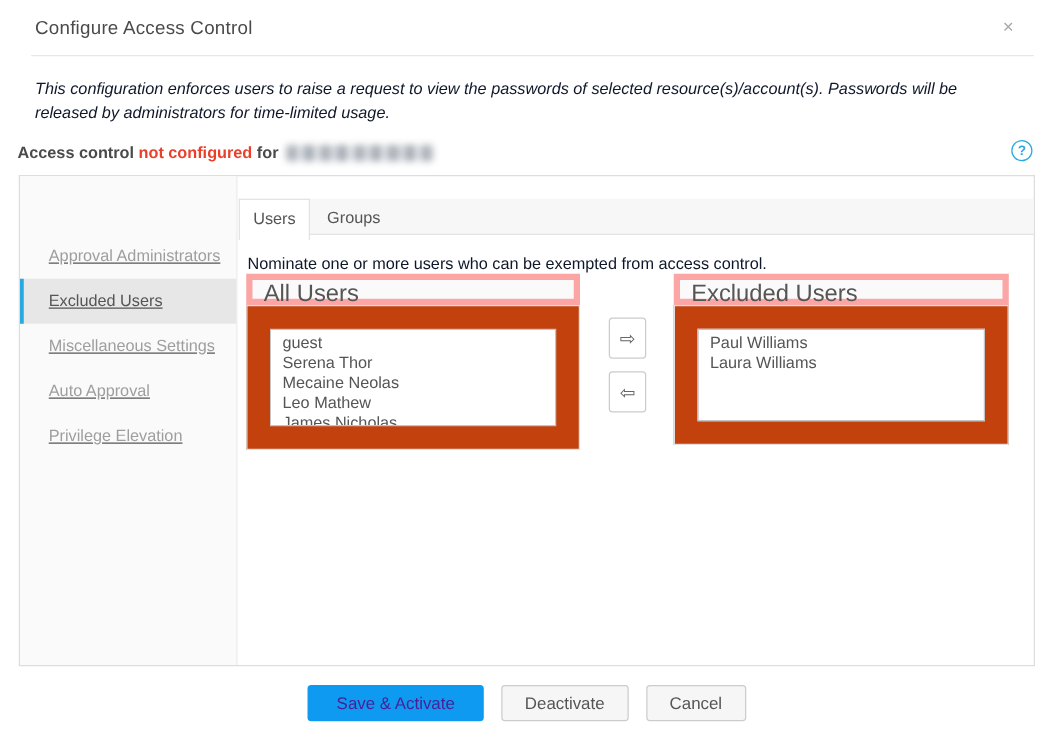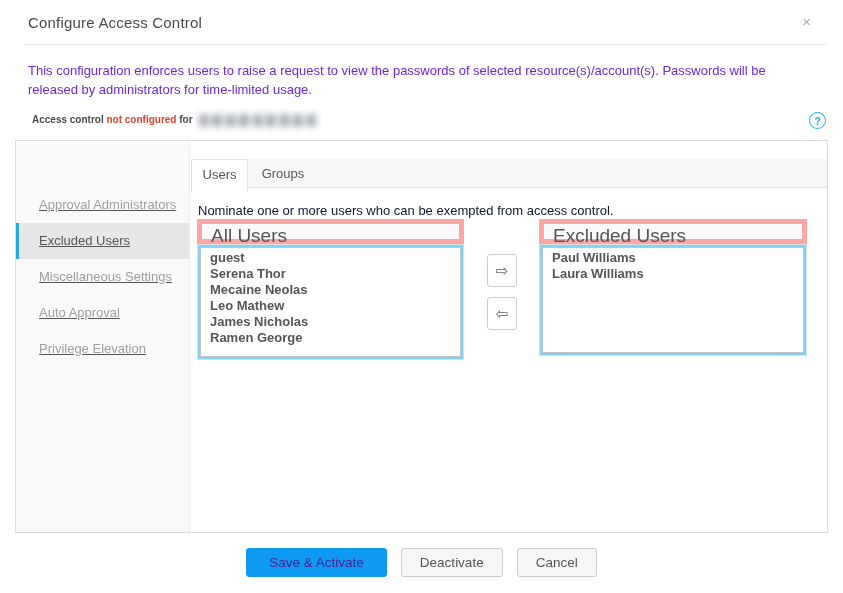--- a/index.html
+++ b/index.html
@@ -16,25 +16,25 @@
   .close-x {
     position:absolute; right:32px; top:14px;
     font-size:15px; color:#a9a9a9; cursor:pointer; line-height:1;
   }
   .title-sep {
     position:absolute; left:25px; right:16px; top:44px;
     border-top:1px solid #e7e7e7;
   }
   .description {
     position:absolute; left:28px; top:62px; width:780px;
-    font-size:13px; line-height:1.45; color:#6d28d9;
+    font-size:13px; line-height:1.45; color:#0f172a;font-style:italic;
   }
   .access-line {
-    position:absolute; left:32px; top:114px;
-    font-size:10px; font-weight:bold; color:#4a4a4a;
+    position:absolute; left:14px; top:114px;
+    font-size:13px; font-weight:bold; color:#4a4a4a;
   }
   .access-line .red { color:#e8402b; }
   .redacted {
     display:inline-block; vertical-align:middle;
     width:118px; height:13px; margin-left:6px; border-radius:2px;
     background:repeating-linear-gradient(90deg,#9aa0a8 0 9px,#d9dde2 9px 14px,#8f97a1 14px 22px,#e3e6ea 22px 27px);
     filter:blur(3px); opacity:.8;
   }
   .help-icon {
     position:absolute; right:17px; top:112px;
@@ -77,21 +77,21 @@
   .instruction {
     position:absolute; left:7px; top:62px;
     font-size:13px; color:#0f172a;
   }
   
   .lbox-header {
     position:absolute; height:25px; line-height:24px; padding-left:9px;
     background:#fafafa; border:5px solid #fca5a5; font-size:19px; color:#555;
   }
   .lbox {
-    position:absolute; border:1px solid #e0e0e0; background:#7dd3fc; padding:2px;font-weight:bold;
+    position:absolute; border:1px solid #e0e0e0; background:#c2410c; padding:18px;
   }
   .lbox-inner {
     width:100%; height:100%; border:1px solid #c4c4c4; background:#fff;
     overflow:auto; padding:2px 0 0 9px;
   }
   .lbox-item { font-size:13px; line-height:16px; color:#555; cursor:pointer; }
   .all-header   { left:6px;  top:78px; width:267px; }
   .all-list     { left:6px;  top:103px; width:267px; height:116px; }
   .exc-header   { left:348px; top:78px; width:268px; }
   .exc-list     { left:348px; top:103px; width:268px; height:112px; }

